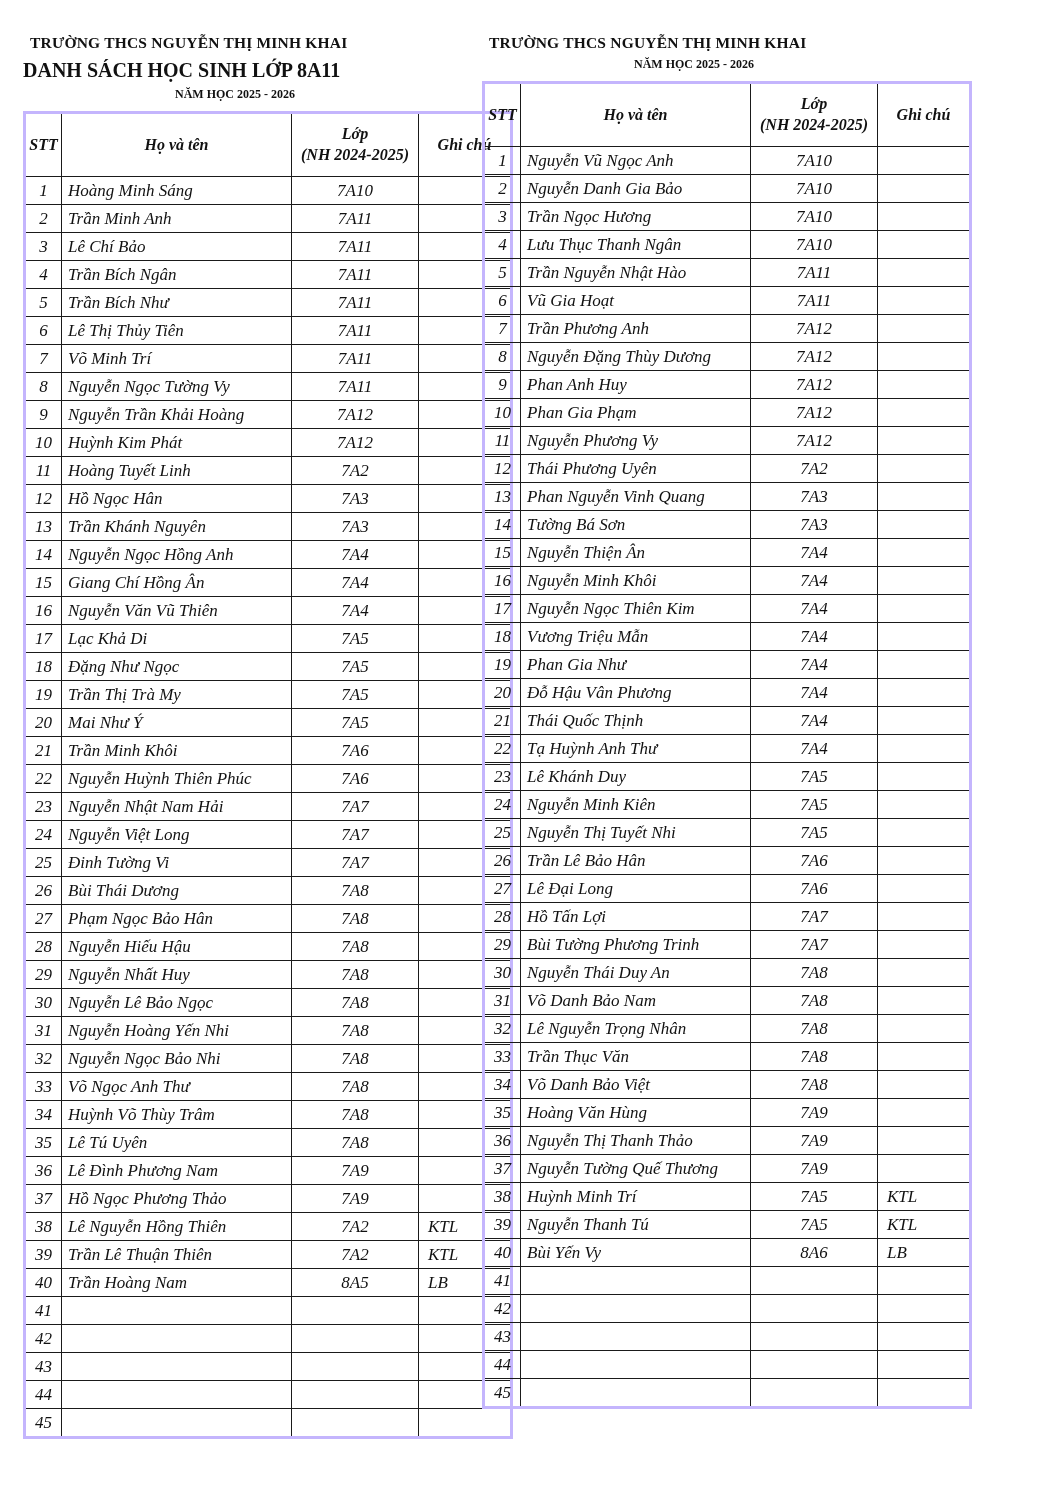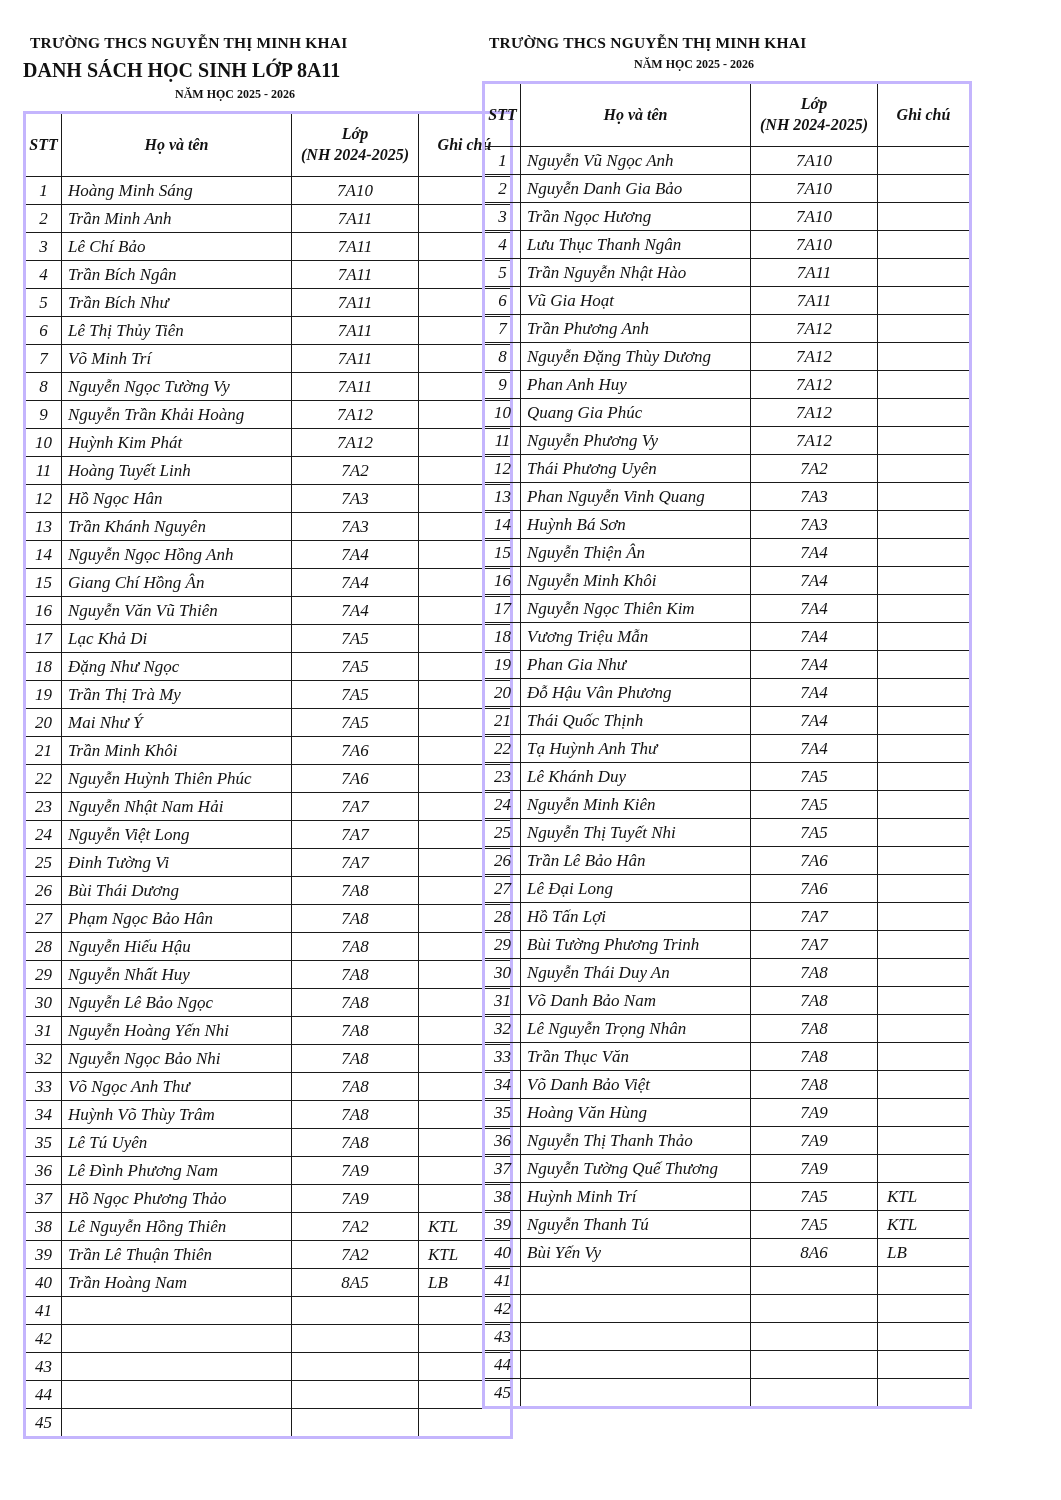--- a/index.html
+++ b/index.html
@@ -448,21 +448,21 @@
             <td class="c-note"></td>
           </tr>
           <tr>
             <td class="c-stt">9</td>
             <td class="c-name">Phan Anh Huy</td>
             <td class="c-cls">7A12</td>
             <td class="c-note"></td>
           </tr>
           <tr>
             <td class="c-stt">10</td>
-            <td class="c-name">Quang Gia Phúc</td>
+            <td class="c-name">Phan Gia Phạm</td>
             <td class="c-cls">7A12</td>
             <td class="c-note"></td>
           </tr>
           <tr>
             <td class="c-stt">11</td>
             <td class="c-name">Nguyễn Phương Vy</td>
             <td class="c-cls">7A12</td>
             <td class="c-note"></td>
           </tr>
           <tr>
@@ -472,21 +472,21 @@
             <td class="c-note"></td>
           </tr>
           <tr>
             <td class="c-stt">13</td>
             <td class="c-name">Phan Nguyễn Vinh Quang</td>
             <td class="c-cls">7A3</td>
             <td class="c-note"></td>
           </tr>
           <tr>
             <td class="c-stt">14</td>
-            <td class="c-name">Huỳnh Bá Sơn</td>
+            <td class="c-name">Tường Bá Sơn</td>
             <td class="c-cls">7A3</td>
             <td class="c-note"></td>
           </tr>
           <tr>
             <td class="c-stt">15</td>
             <td class="c-name">Nguyễn Thiện Ân</td>
             <td class="c-cls">7A4</td>
             <td class="c-note"></td>
           </tr>
           <tr>

